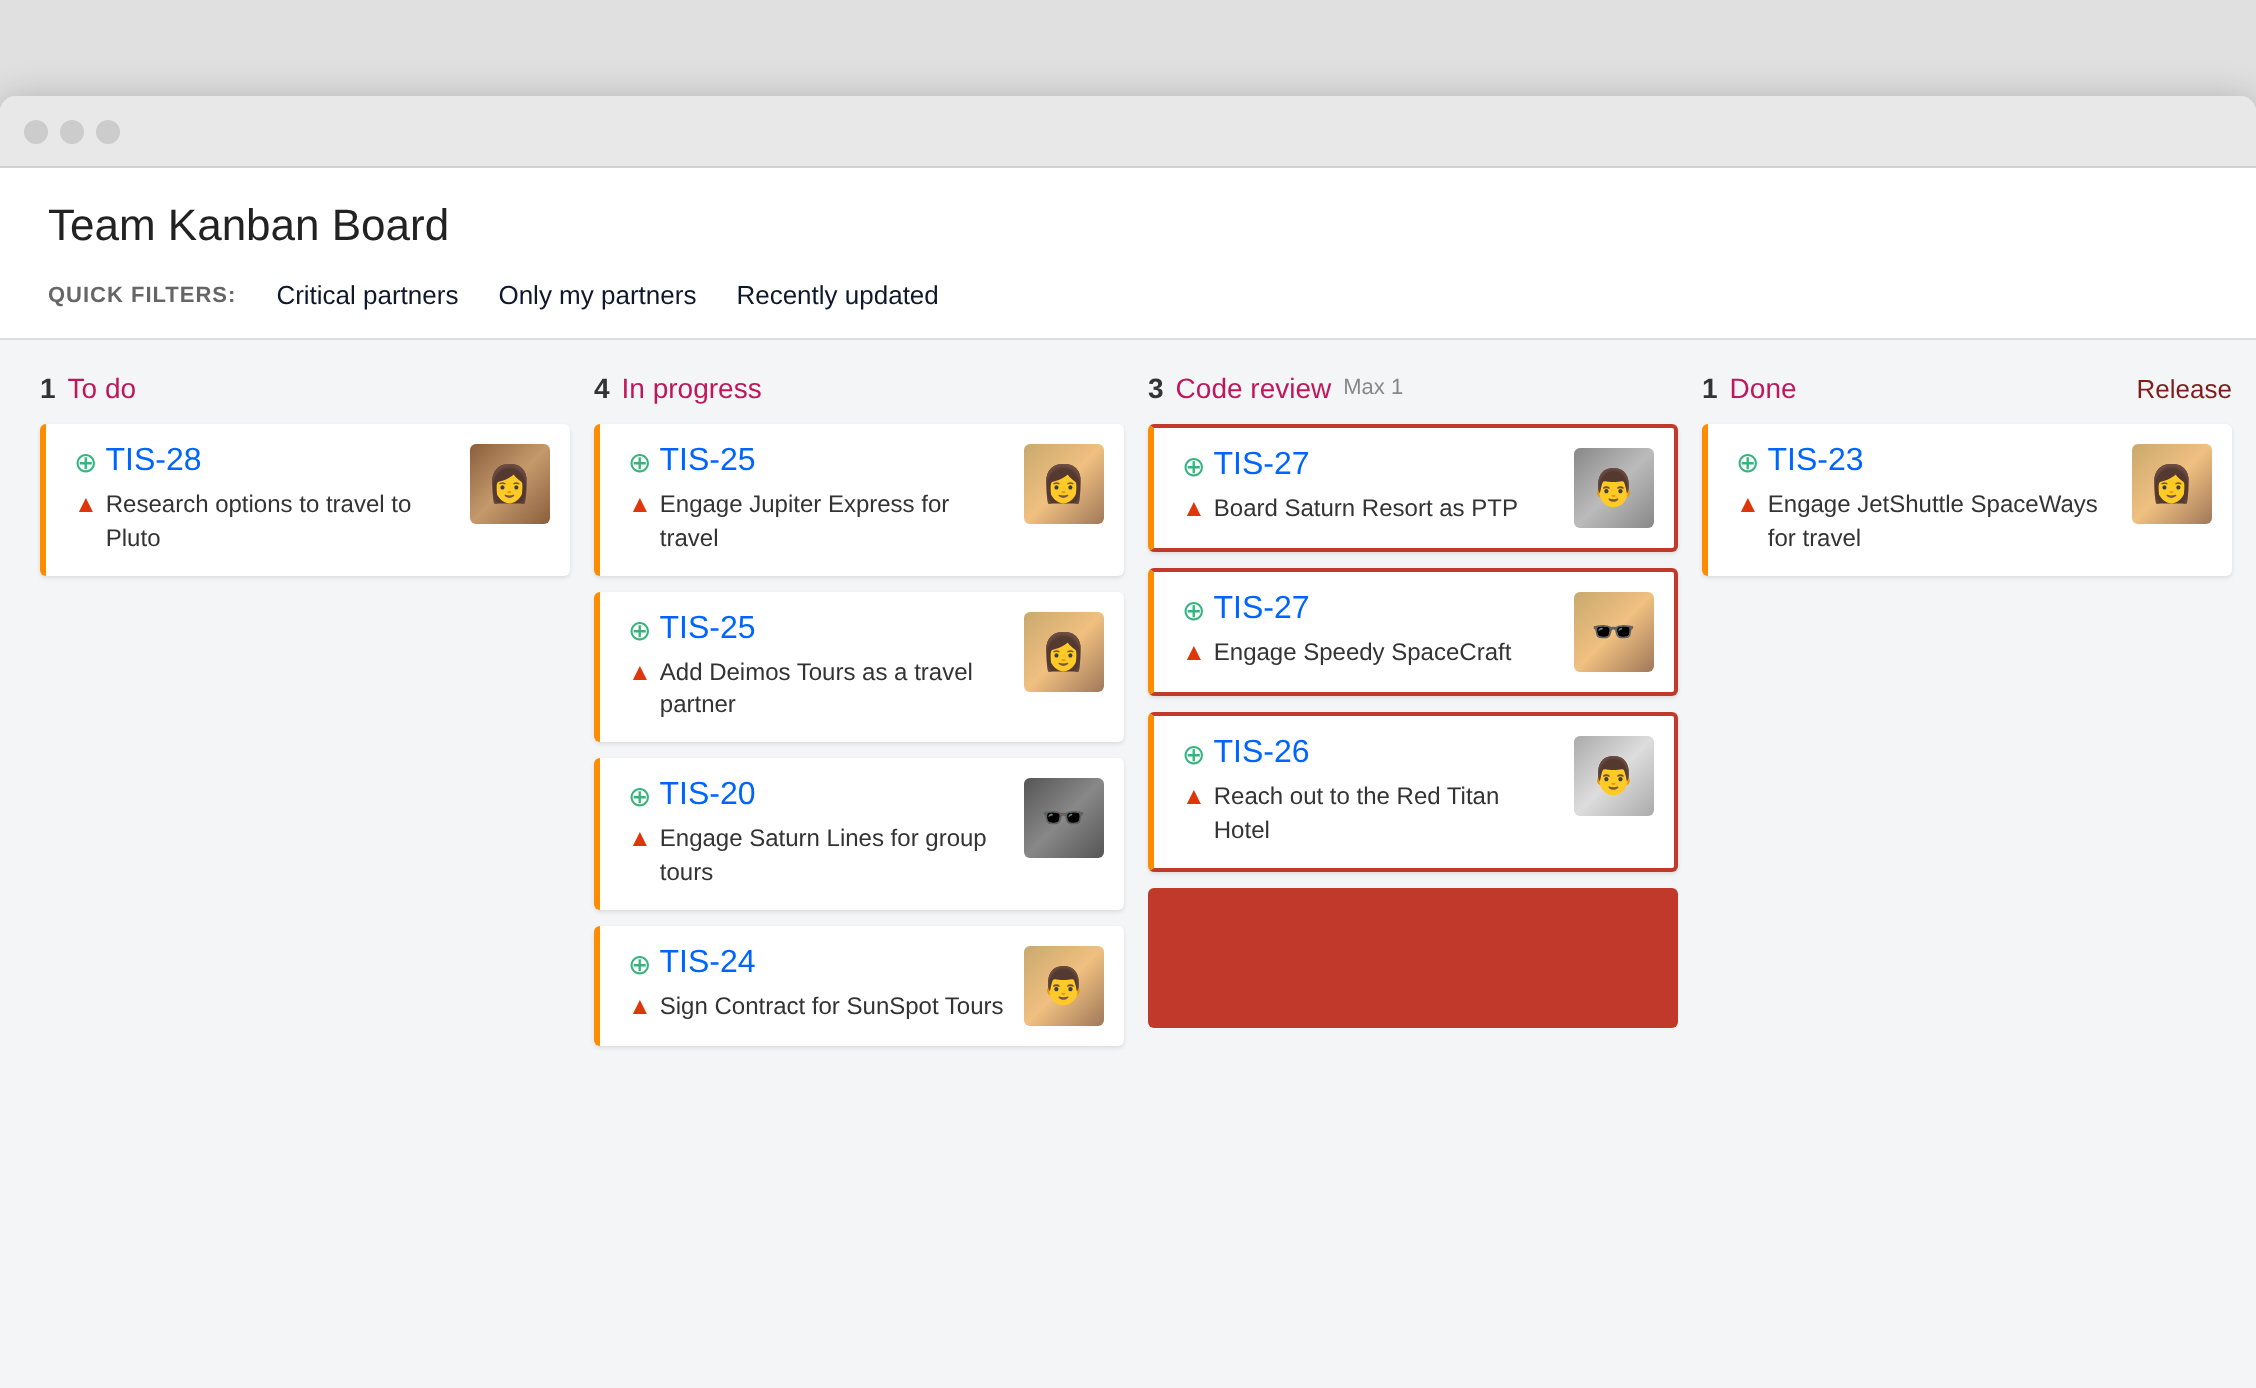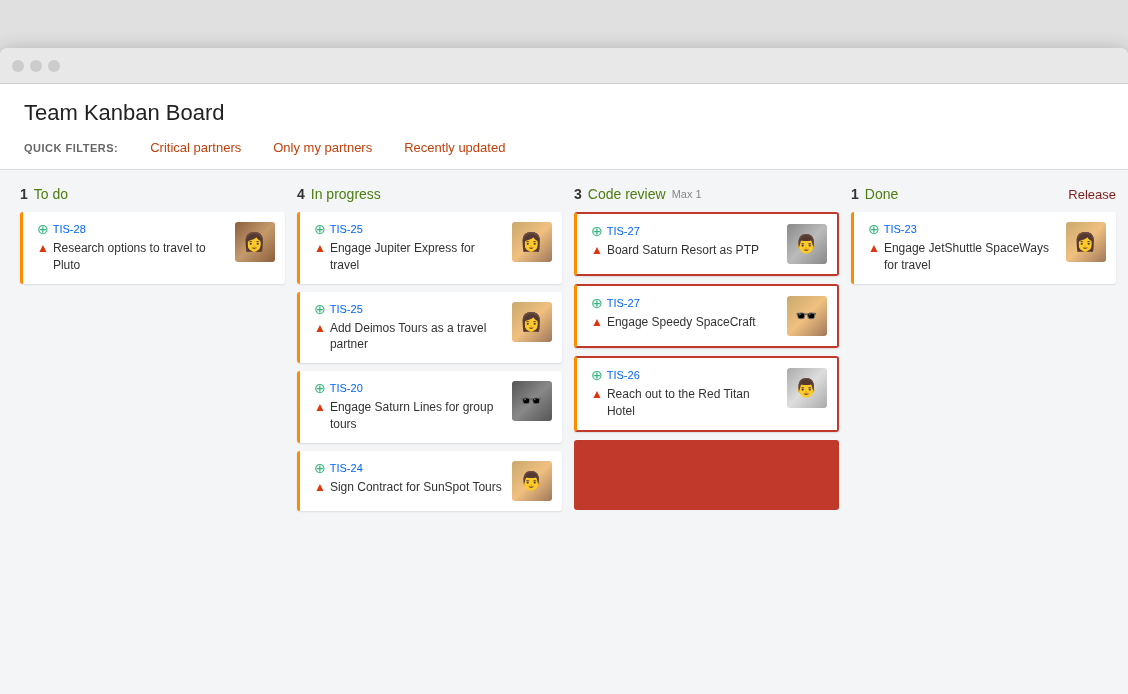--- a/index.html
+++ b/index.html
@@ -47,32 +47,32 @@
     }
     .page-title {
       font-size: 22px;
       font-weight: 400;
       color: #222;
       margin-bottom: 12px;
     }
     .quick-filters {
       display: flex;
       align-items: center;
-      gap: 16px;
+      gap: 4px;
       padding-bottom: 12px;
     }
     .quick-filters-label {
       font-size: 11px;
       font-weight: 700;
       color: #666;
       letter-spacing: 0.5px;
       margin-right: 8px;
     }
     .filter-link {
-      color: #c2410c;
+      color: #0f172a;
       font-size: 13px;
       cursor: pointer;
       padding: 2px 8px;
       text-decoration: none;
     }
     .board-area {
       flex: 1;
       overflow: auto;
       background: #f4f5f7;
       padding: 16px 20px;
@@ -94,21 +94,21 @@
       gap: 6px;
     }
     .col-count {
       font-weight: 700;
       font-size: 14px;
       color: #333;
     }
     .col-name {
       font-size: 14px;
       font-weight: 400;
-      color: #4d7c0f;
+      color: #be185d;
     }
     .col-max {
       font-size: 11px;
       color: #888;
     }
     .col-action {
       margin-left: auto;
       color: #7f1d1d;
       font-size: 13px;
       cursor: pointer;
@@ -143,21 +143,21 @@
       gap: 4px;
       margin-bottom: 4px;
     }
     .card-add-icon {
       color: #36b37e;
       font-size: 14px;
       line-height: 1;
     }
     .card-id {
       color: #0065ff;
-      font-size: 11px;
+      font-size: 16px;
       font-weight: 500;
     }
     .card-desc-row {
       display: flex;
       align-items: flex-start;
       gap: 4px;
     }
     .priority-icon {
       color: #de350b;
       font-size: 12px;

